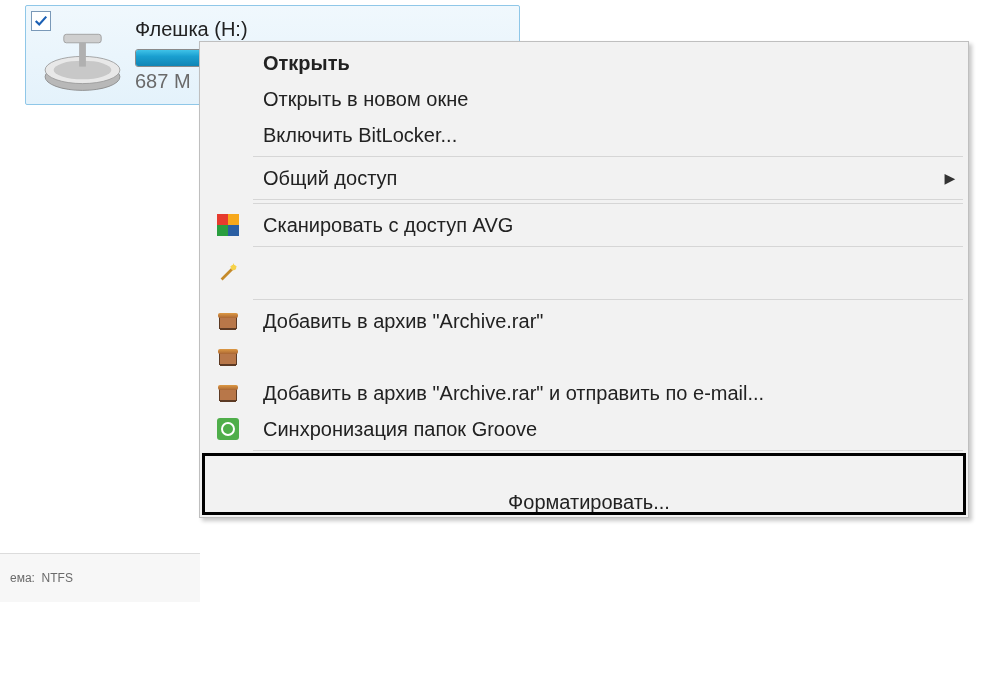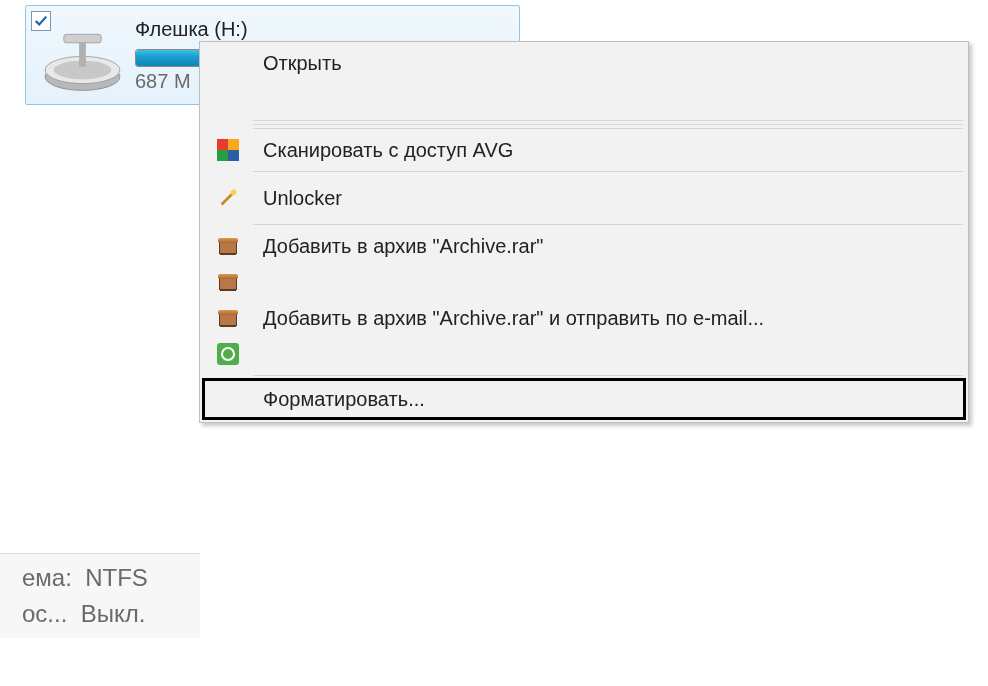--- a/index.html
+++ b/index.html
@@ -106,47 +106,48 @@
       justify-content: center;
       height: 100%;
     }
     .menu-icon-col svg, .menu-icon-col .icon-box { width: 22px; height: 22px; }
     .menu-label {
       flex: 1;
       font-size: 20px;
       color: #222;
       padding-left: 10px;
     }
-    .menu-item.bold .menu-label { font-weight: 400; }
+    .menu-item.bold .menu-label { font-weight: 700; }
     .submenu-arrow {
       width: 30px;
       text-align: center;
       font-size: 14px;
       color: #333;
     }
     .menu-sep {
       height: 1px;
       background: #d6d6d6;
       margin: 3px 2px 3px 50px;
     }
     .menu-item.highlighted {
       outline: 3px solid #000;
       outline-offset: -2px;
-      height: 40px;
+      height: 60px;
+      flex-direction: column;
     }
     
     .info-panel {
       position: absolute;
       left: 0;
       top: 553px;
       width: 200px;
       border-top: 1px solid #dcdcdc;
       background: #f7f7f7;
-      padding: 6px 22px;
-      font-size: 24px;
+      padding: 6px 10px;
+      font-size: 12px;
       color: #6a6a6a;
       line-height: 36px;
     }
     .info-row { white-space: nowrap; }
     
     
     .avg-icon {
       display: grid;
       grid-template: 1fr 1fr / 1fr 1fr;
       width: 22px; height: 22px;
@@ -194,22 +195,32 @@
 </div>
 
 <div class="context-menu">
   <div class="menu-inner">
     <div class="menu-item bold">
       <div class="menu-icon-col"></div>
       <div class="menu-label">Открыть</div>
     </div>
     <div class="menu-item">
       <div class="menu-icon-col"></div>
-    </div>
-    <div class="menu-sep"></div>
+      <div class="menu-label">Открыть в новом окне</div>
+    </div>
+    <div class="menu-item">
+      <div class="menu-icon-col"></div>
+      <div class="menu-label">Включить BitLocker...</div>
+    </div>
+    <div class="menu-sep"></div>
+    <div class="menu-item">
+      <div class="menu-icon-col"></div>
+      <div class="menu-label">Общий доступ</div>
+      <div class="submenu-arrow">▶</div>
+    </div>
     <div class="menu-sep"></div>
     <div class="menu-sep"></div>
     <div class="menu-item">
       <div class="menu-icon-col">
         <div class="avg-icon">
             <div></div>
             <div></div>
             <div></div>
             <div></div>
           </div>
@@ -218,21 +229,20 @@
     </div>
     <div class="menu-sep"></div>
     <div class="menu-item" style="height:46px">
       <div class="menu-icon-col">
         <svg viewBox="0 0 24 24">
             <line x1="5" y1="19" x2="17" y2="7" stroke="#c58a2a" stroke-width="3"></line>
             <circle cx="18" cy="6" r="3" fill="#f6d24a"></circle>
             <path d="M18 1 L19 4 L22 5 L19 6 L18 9 L17 6 L14 5 L17 4 Z" fill="#f6d24a"></path>
           </svg>
       </div>
-      <div class="menu-label">Unlocker</div>
     </div>
     <div class="menu-sep"></div>
     <div class="menu-item">
       <div class="menu-icon-col">
           <div class="rar-icon">
             <div class="stack"></div>
             <div class="band"></div>
           </div>
         </div>
       <div class="menu-label">Добавить в архив "Archive.rar"</div>
@@ -251,31 +261,28 @@
             <div class="stack"></div>
             <div class="band"></div>
           </div>
         </div>
       <div class="menu-label">Добавить в архив "Archive.rar" и отправить по e-mail...</div>
     </div>
     <div class="menu-item">
       <div class="menu-icon-col">
           <div class="groove-icon"></div>
         </div>
+      <div class="menu-label">Синхронизация папок Groove</div>
     </div>
     <div class="menu-sep"></div>
     <div class="menu-item highlighted">
       <div class="menu-icon-col"></div>
       <div class="menu-label">Форматировать...</div>
     </div>
   </div>
 </div>
 
 <div class="info-panel">
   <div class="info-row">
     <span>ема:</span>
     &nbsp;<span>NTFS</span>
   </div>
-  <div class="info-row">
-    <span>ос...</span>
-    &nbsp;<span>Выкл.</span>
-  </div>
 </div>
 
 </body></html>

